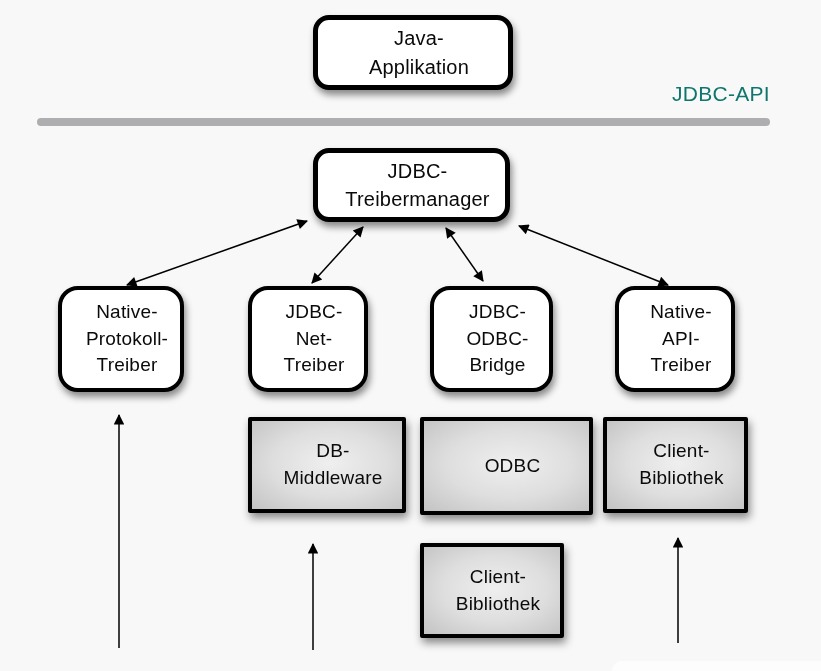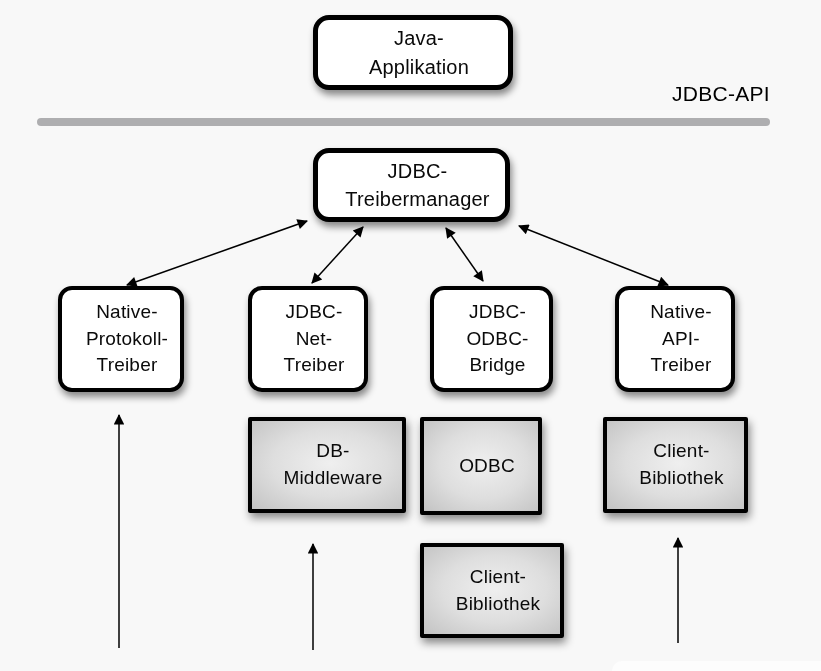--- a/index.html
+++ b/index.html
@@ -26,21 +26,21 @@
     white-space: pre-line;
     font-size: 19px;
     line-height: 1.42;
     letter-spacing: 0.2px;
     color: #0a0a0a;
     padding-left: 12px;
   }
   .white-box {
     background: #ffffff;
     border: 4px solid #000000;
-    border-radius: 14px;
+    border-radius: 20px;
     box-shadow: 2px 5px 7px rgba(0,0,0,0.45);
   }
   .big {
     border-width: 5px;
     border-radius: 16px;
     font-size: 20px;
   }
   .gray-box {
     background: radial-gradient(ellipse at 52% 48%, #efefef 0%, #dedede 52%, #c3c3c3 100%);
     border: 4px solid #000000;
@@ -48,41 +48,41 @@
     box-shadow: 2px 5px 8px rgba(0,0,0,0.45);
   }
   
   .n-java      { left: 313px; top: 15px;  width: 200px; height: 75px; }
   .n-manager   { left: 313px; top: 148px; width: 197px; height: 74px; }
   .n-natproto  { left: 58px;  top: 286px; width: 126px; height: 106px; }
   .n-net       { left: 248px; top: 286px; width: 120px; height: 106px; }
   .n-odbcbr    { left: 430px; top: 286px; width: 123px; height: 106px; }
   .n-natapi    { left: 615px; top: 286px; width: 120px; height: 106px; }
   .n-middle    { left: 228px; top: 417px; width: 158px; height: 96px; margin-left: 20px; }
-  .n-odbc      { left: 420px; top: 417px; width: 122px; height: 98px; }
+  .n-odbc      { left: 420px; top: 417px; width: 173px; height: 98px; }
   .n-clientr   { left: 603px; top: 417px; width: 145px; height: 96px; }
   .n-clientb   { left: 420px; top: 543px; width: 144px; height: 95px; }
   .divider {
     position: absolute;
     left: 37px;
     top: 118px;
     width: 733px;
     height: 8px;
     border-radius: 4px;
     background: #aeaeb0;
   }
   .api-label {
     position: absolute;
     left: 600px;
     top: 82px;
     width: 170px;
     text-align: right;
     font-size: 21px;
     letter-spacing: 0.3px;
-    color: #000000;
+    color: #0f766e;
   }
   .arrow-layer {
     position: absolute;
     left: 0;
     top: 0;
     width: 821px;
     height: 671px;
     pointer-events: none;
   }
   .peek-box {

